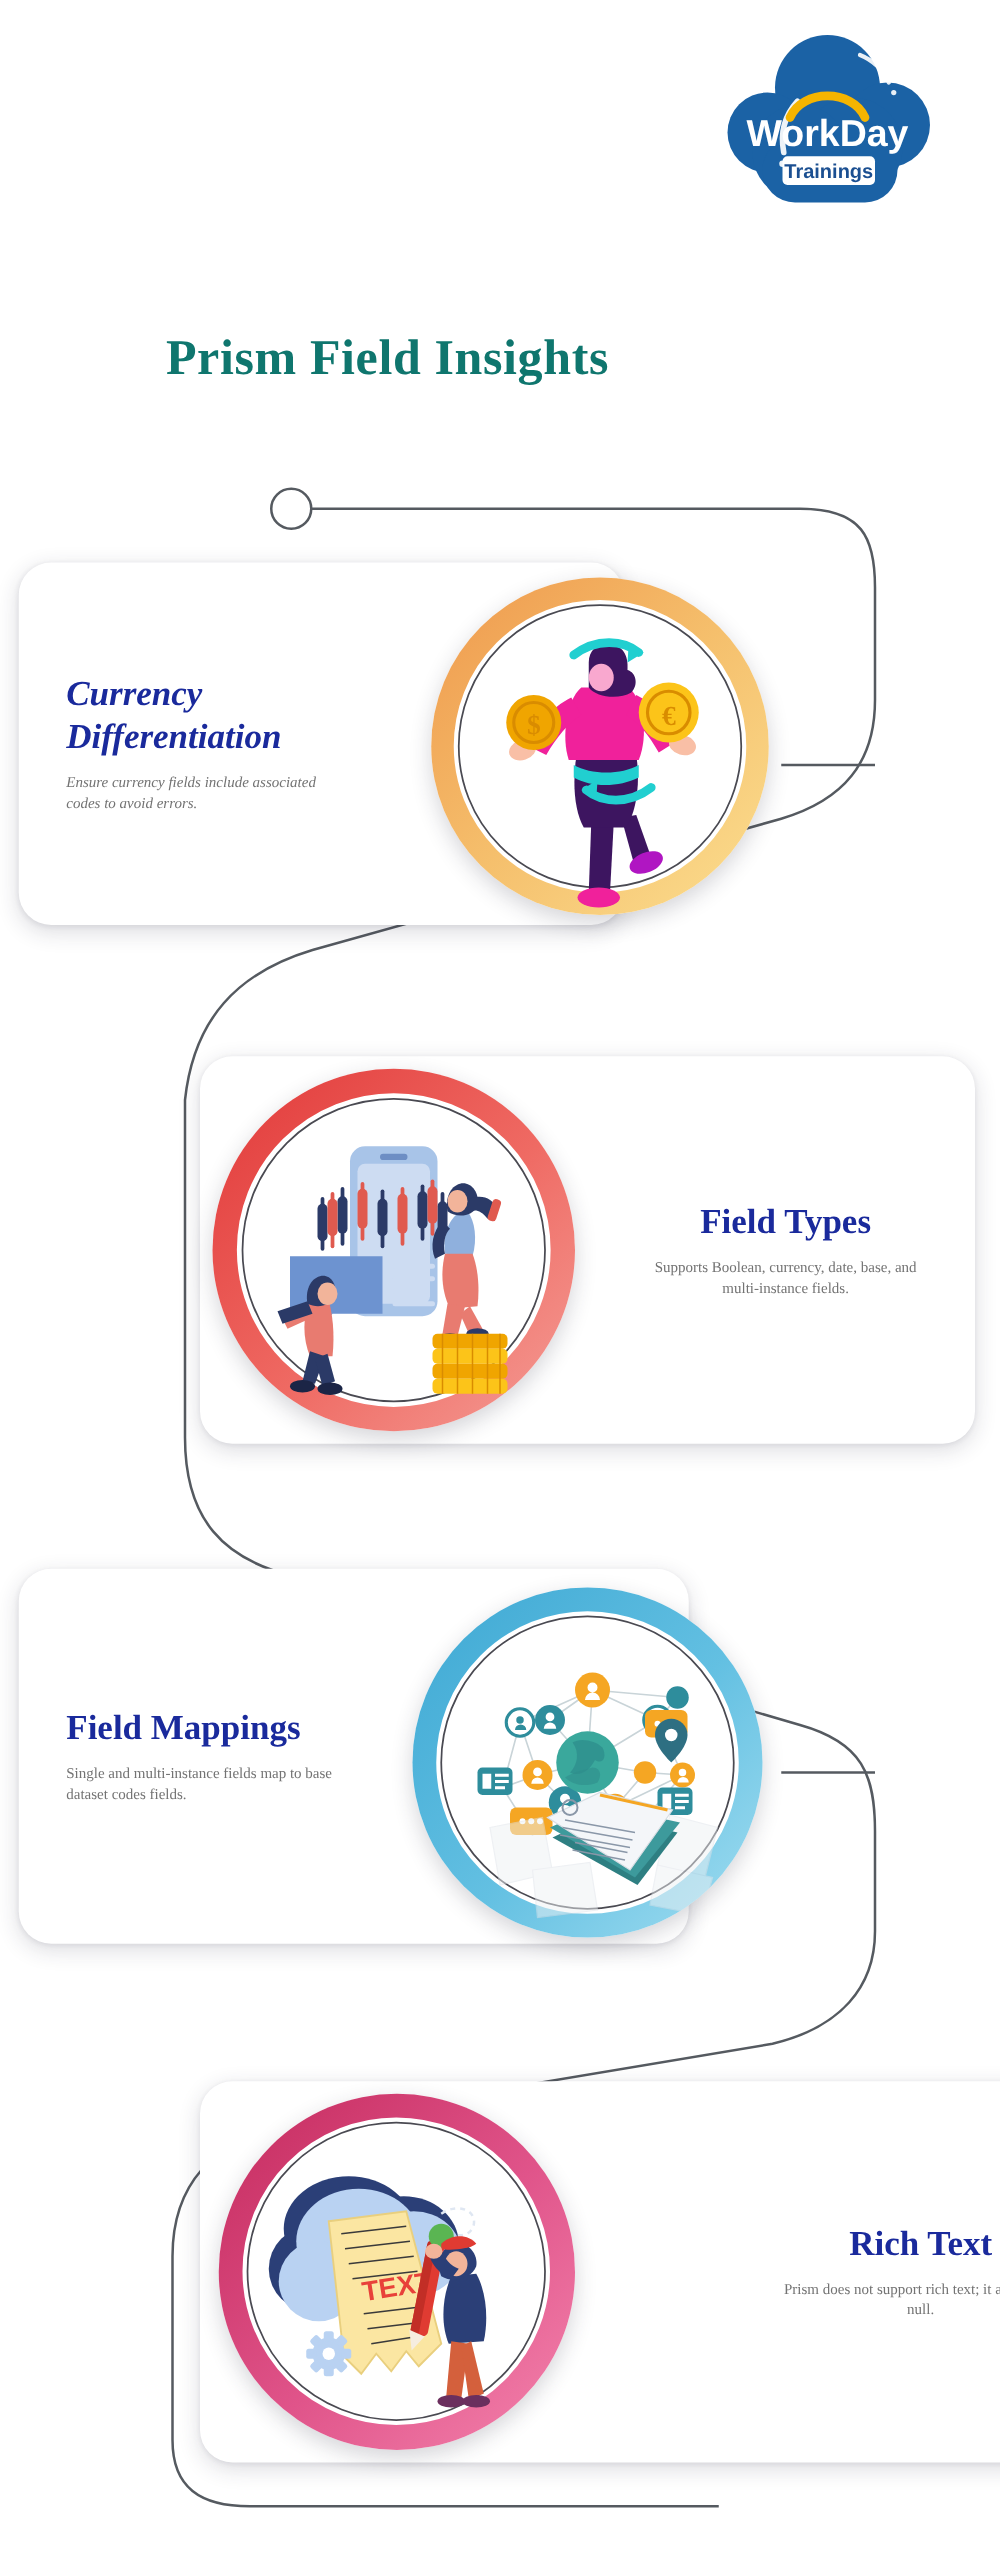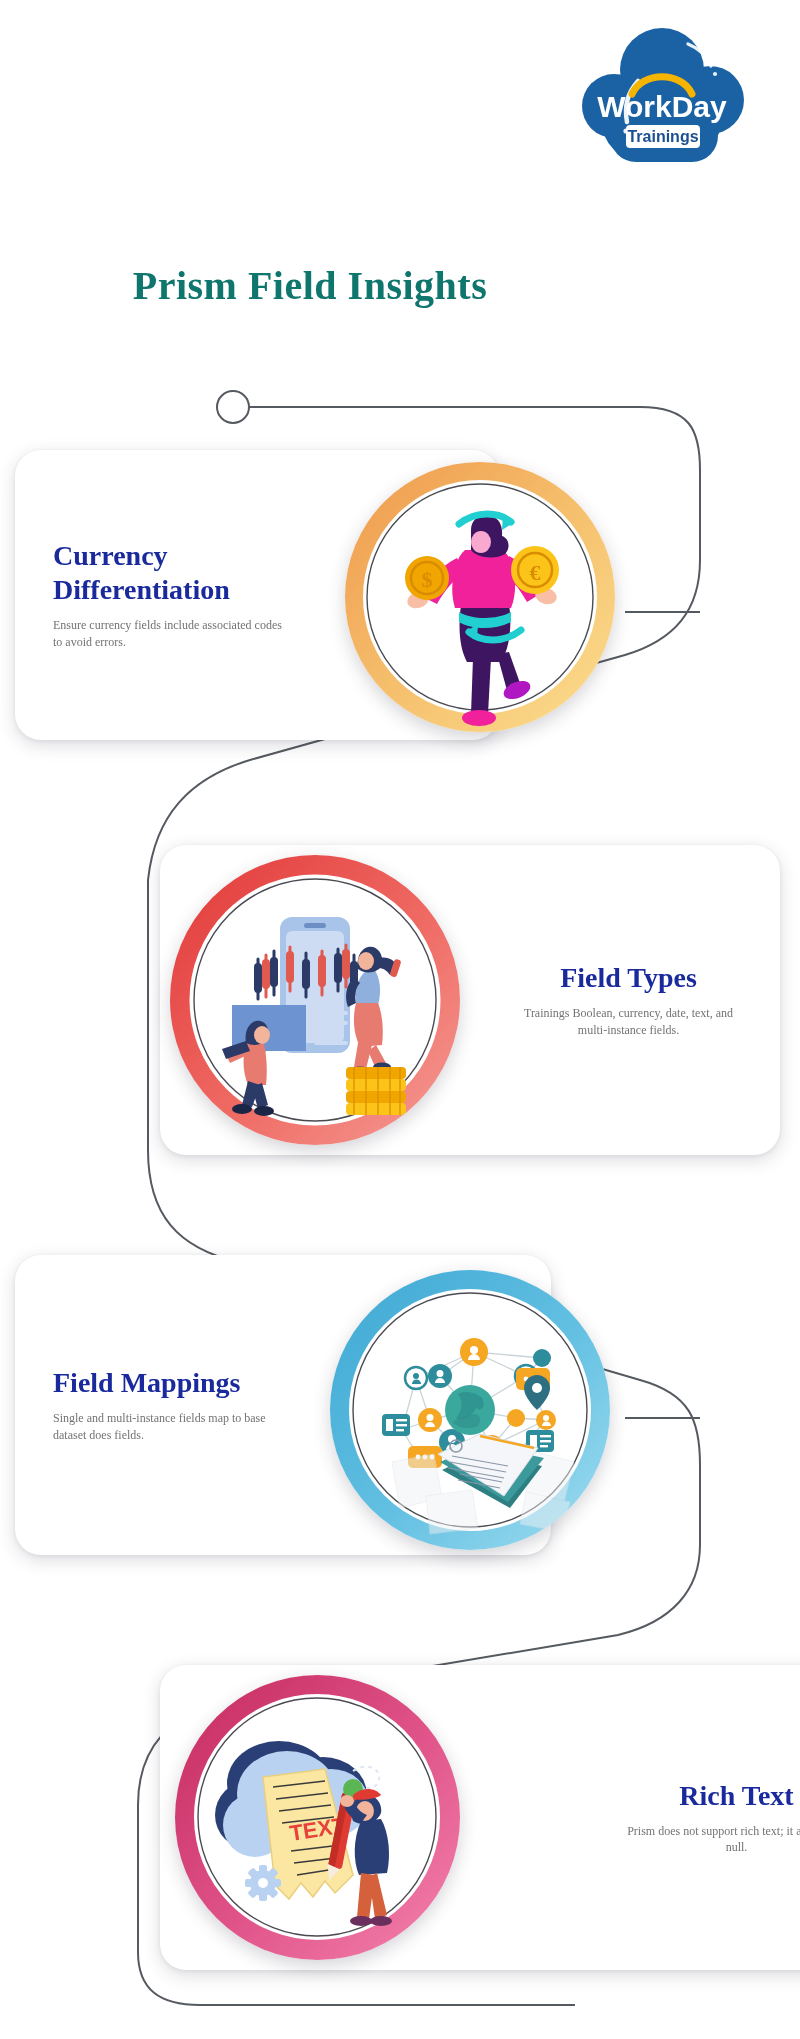--- a/index.html
+++ b/index.html
@@ -133,21 +133,21 @@
                L 640 1380 C 690 1394, 700 1420, 700 1465
                L 700 1545 C 700 1590, 672 1622, 618 1635
                L 230 1700 C 170 1712, 138 1748, 138 1805
                L 138 1952 C 138 1990, 160 2005, 200 2005
                H 575"></path>
       <path d="M625 612 H 700"></path>
       <path d="M625 1418 H 700"></path>
     </g>
   </svg>
 
-  <div class="card left-text" style="left:15px; top:450px; width:484px; height:290px;">
+  <div class="card left-text" style="left:15px; top:450px; width:484px; height:290px;font-style:italic;">
     <div class="card-text">
       <div class="card-title">Currency Differentiation</div>
       <div class="card-body">Ensure currency fields include associated codes to avoid errors.</div>
     </div>
   </div>
 
   <div class="illus" style="left:345px; top:462px; width:270px; height:270px;">
     <svg viewBox="0 0 270 270" xmlns="http://www.w3.org/2000/svg">
       <defs>
         <linearGradient id="ring1" x1="0" y1="0" x2="1" y2="1">
@@ -190,21 +190,21 @@
         <path d="M158 52 L170 60 L157 68" fill="#21cfd0" stroke="none"></path>
         <path d="M176 168 C158 182, 136 180, 124 170"></path>
         <path d="M132 178 L120 170 L133 162" fill="#21cfd0" stroke="none"></path>
       </g>
     </svg>
   </div>
 
   <div class="card right-text" style="left:160px; top:845px; width:620px; height:310px;">
     <div class="card-text">
       <div class="card-title">Field Types</div>
-      <div class="card-body">Trainings Boolean, currency, date, text, and multi-instance fields.</div>
+      <div class="card-body">Supports Boolean, currency, date, base, and multi-instance fields.</div>
     </div>
   </div>
 
   <div class="illus" style="left:170px; top:855px; width:290px; height:290px;">
     <svg viewBox="0 0 290 290" xmlns="http://www.w3.org/2000/svg">
       <defs>
         <linearGradient id="ring2" x1="0" y1="0" x2="1" y2="1">
           <stop offset="0%" stop-color="#e23b3b"></stop>
           <stop offset="55%" stop-color="#ef6a63"></stop>
           <stop offset="100%" stop-color="#f49a93"></stop>
@@ -292,21 +292,21 @@
             <line x1="220" y1="212" x2="220" y2="260"></line>
           <line x1="230" y1="212" x2="230" y2="260"></line>
         </g>
       </g>
     </svg>
   </div>
 
   <div class="card left-text" style="left:15px; top:1255px; width:536px; height:300px;">
     <div class="card-text">
       <div class="card-title">Field Mappings</div>
-      <div class="card-body">Single and multi-instance fields map to base dataset does fields.</div>
+      <div class="card-body">Single and multi-instance fields map to base dataset codes fields.</div>
     </div>
   </div>
 
   <div class="illus" style="left:330px; top:1270px; width:280px; height:280px;">
     <svg viewBox="0 0 280 280" xmlns="http://www.w3.org/2000/svg">
       <defs>
         <linearGradient id="ring3" x1="0" y1="0" x2="1" y2="1">
           <stop offset="0%" stop-color="#3fa9d4"></stop>
           <stop offset="55%" stop-color="#63c0e2"></stop>
           <stop offset="100%" stop-color="#9fdcf0"></stop>

